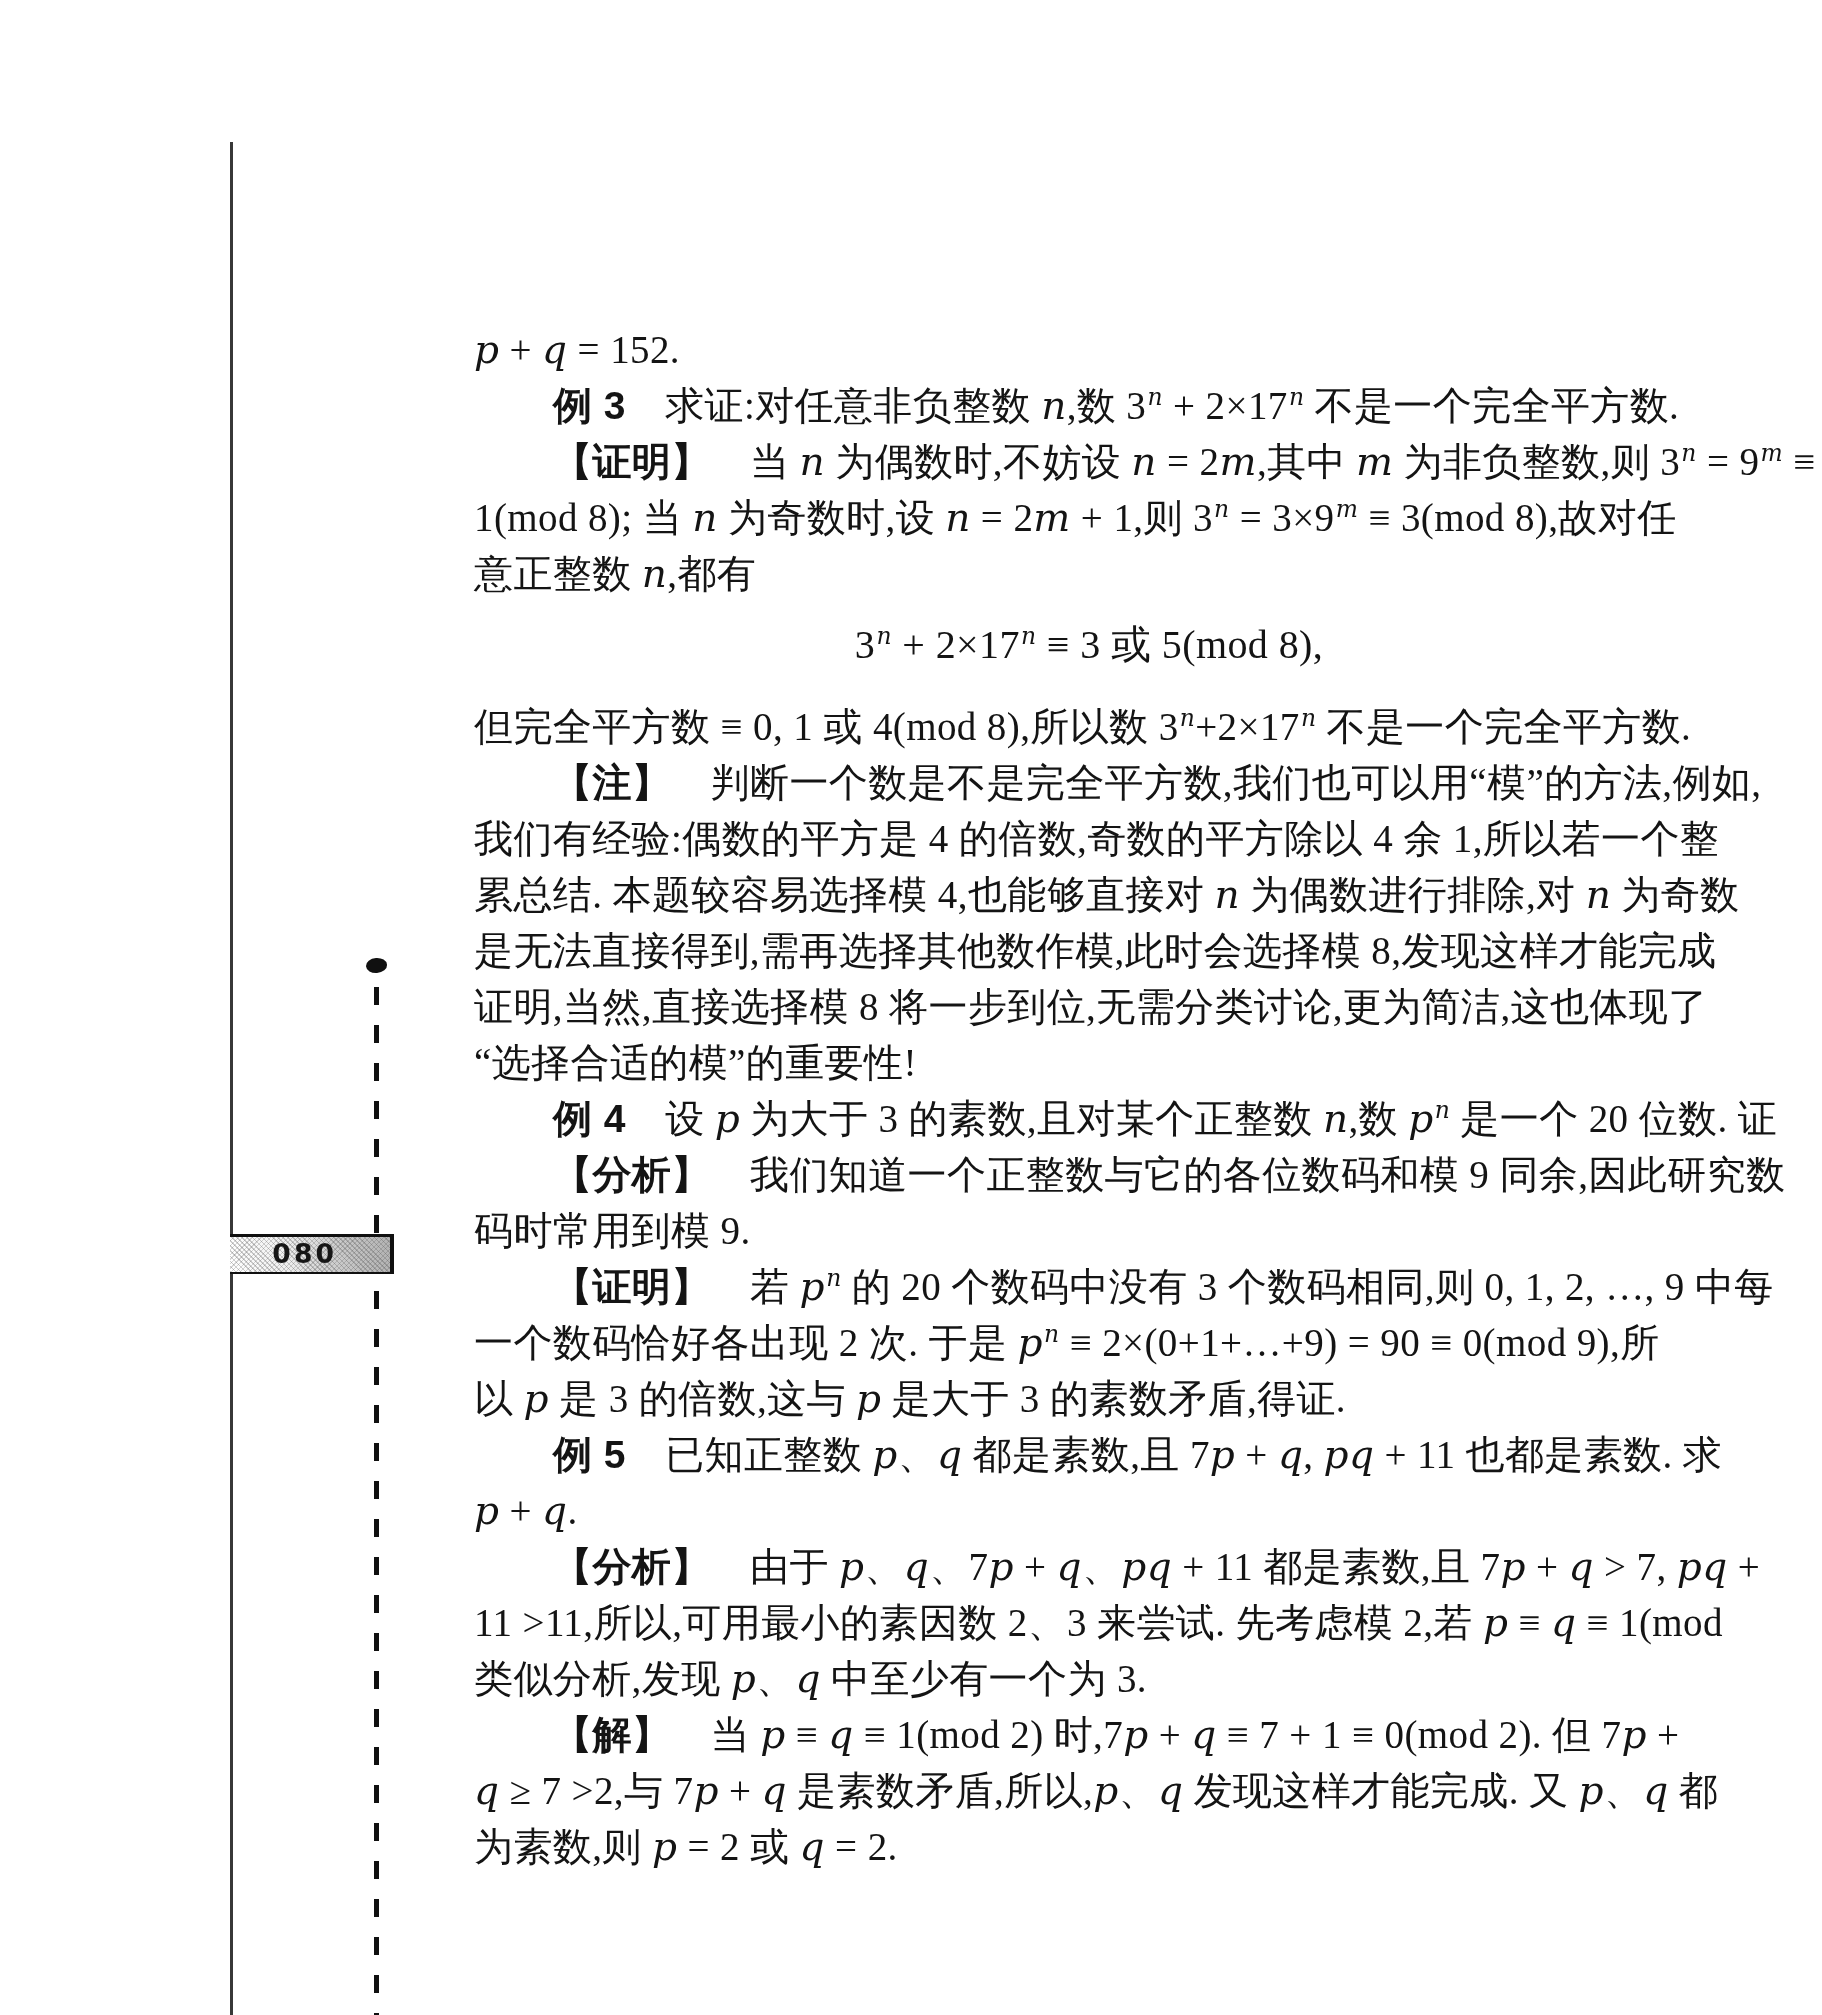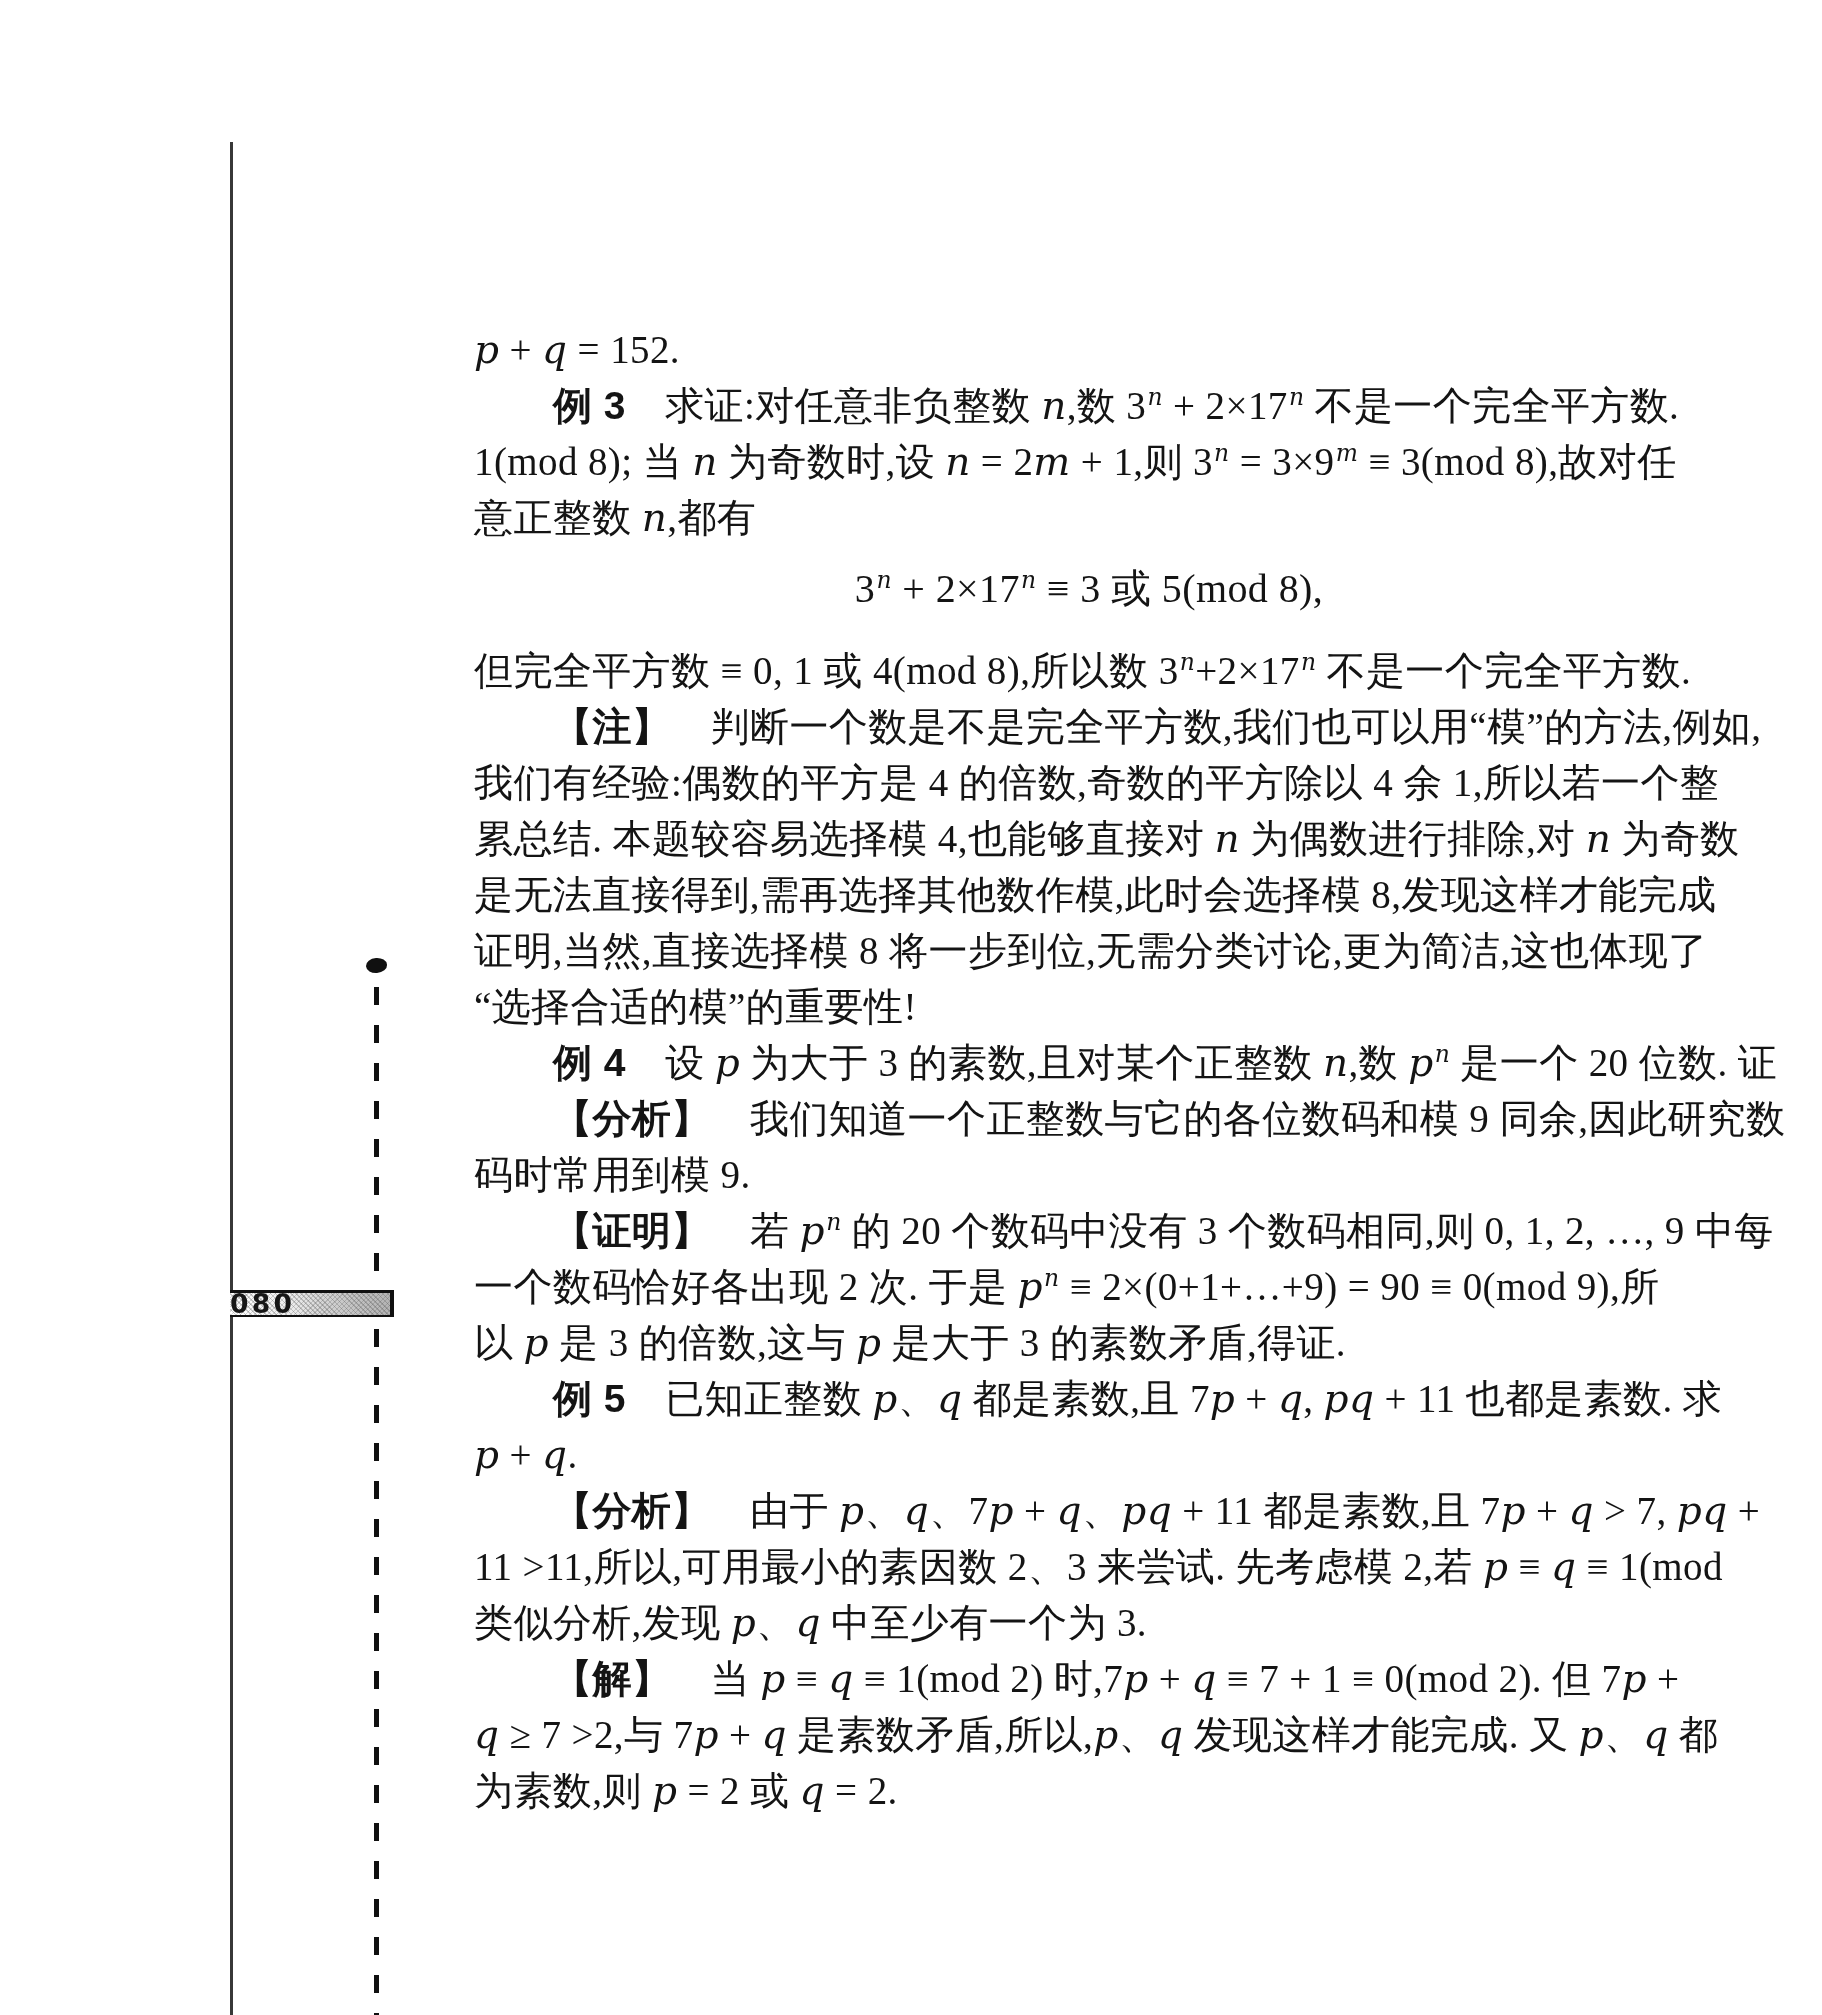--- a/index.html
+++ b/index.html
@@ -8,27 +8,27 @@
 
   
   .scan-line{position:absolute;left:230px;top:142px;width:2.8px;height:2374px;background:#1c1c1c;opacity:.88;}
 
   
   .margin-dot{position:absolute;left:366px;top:958px;width:21px;height:14.5px;background:#101010;border-radius:50%;transform:rotate(-4deg);}
   .margin-dash{position:absolute;left:374px;top:987px;width:4.8px;height:1280px;
     background:repeating-linear-gradient(180deg,#101010 0 18.5px,rgba(0,0,0,0) 18.5px 38px);}
 
   
-  .badge{position:absolute;left:230px;top:1290px;width:164px;height:27px;box-sizing:border-box;
+  .badge{position:absolute;left:230px;top:1234px;width:164px;height:40px;box-sizing:border-box;
     border-top:3.2px solid #101010;border-bottom:2.4px solid #101010;border-right:4.4px solid #101010;
     background:
       repeating-linear-gradient(45deg, rgba(70,70,70,.28) 0 1.2px, rgba(0,0,0,0) 1.2px 3.6px),
       repeating-linear-gradient(-45deg, rgba(70,70,70,.22) 0 0.8px, rgba(0,0,0,0) 0.8px 3.2px),
       linear-gradient(90deg,#ffffff 0%,#efefef 35%,#c9c9c9 70%,#b3b3b3 100%);
-    z-index:4;display:flex;align-items:center;justify-content:flex-start;}
+    z-index:4;display:flex;align-items:center;justify-content:center;}
   .badge .num{font-family:"DejaVu Sans","Liberation Sans",sans-serif;font-weight:800;font-size:26.6px;
     letter-spacing:3.2px;color:#161616;padding-right:10.5px;line-height:1;}
 
   
   .column{position:absolute;left:474px;top:316px;width:1334px;z-index:2;}
   .row{height:56px;line-height:68px;font-size:39px;white-space:nowrap;letter-spacing:0.4px;}
   .row.indent{padding-left:79px;}
   .row.equation{height:97px;line-height:97px;text-align:center;transform:translateX(-52px);font-size:40px;}
   .b{font-family:Liberation Sans, sans-serif;font-weight:900;}
   .m{font-family:"DejaVu Serif","Liberation Serif",serif;font-style:italic;}
@@ -45,20 +45,21 @@
   <div class="margin-dot"></div>
   <div class="margin-dash"></div>
 
   <div class="badge">
     <span class="num">080</span>
   </div>
 
   <div class="column">
       <div class="row"><span class="m">p</span><span> + </span><span class="m">q</span><span> = 152.</span></div>
       <div class="row indent"><span class="b">例 3</span><span>　求证:对任意非负整数 </span><span class="m">n</span><span>,数 3</span><span class="sup">n</span><span> + 2×17</span><span class="sup">n</span><span> 不是一个完全平方数.</span></div>
+      <div class="row indent"><span class="b">【证明】</span><span>　当 </span><span class="m">n</span><span> 为偶数时,不妨设 </span><span class="m">n</span><span> = 2</span><span class="m">m</span><span>,其中 </span><span class="m">m</span><span> 为非负整数,则 3</span><span class="sup">n</span><span> = 9</span><span class="sup">m</span><span> ≡</span></div>
       <div class="row"><span>1(mod 8); 当 </span><span class="m">n</span><span> 为奇数时,设 </span><span class="m">n</span><span> = 2</span><span class="m">m</span><span> + 1,则 3</span><span class="sup">n</span><span> = 3×9</span><span class="sup">m</span><span> ≡ 3(mod 8),故对任</span></div>
       <div class="row"><span>意正整数 </span><span class="m">n</span><span>,都有</span></div>
       <div class="row equation"><span>3</span><span class="sup">n</span><span> + 2×17</span><span class="sup">n</span><span> ≡ 3 或 5(mod 8),</span></div>
       <div class="row"><span>但完全平方数 ≡ 0, 1 或 4(mod 8),所以数 3</span><span class="sup">n</span><span>+2×17</span><span class="sup">n</span><span> 不是一个完全平方数.</span></div>
       <div class="row indent"><span class="b">【注】</span><span>　判断一个数是不是完全平方数,我们也可以用“模”的方法,例如,</span></div>
       <div class="row"><span>我们有经验:偶数的平方是 4 的倍数,奇数的平方除以 4 余 1,所以若一个整</span></div>
       <div class="row"><span>累总结. 本题较容易选择模 4,也能够直接对 </span><span class="m">n</span><span> 为偶数进行排除,对 </span><span class="m">n</span><span> 为奇数</span></div>
       <div class="row"><span>是无法直接得到,需再选择其他数作模,此时会选择模 8,发现这样才能完成</span></div>
       <div class="row"><span>证明,当然,直接选择模 8 将一步到位,无需分类讨论,更为简洁,这也体现了</span></div>
       <div class="row"><span>“选择合适的模”的重要性!</span></div>

